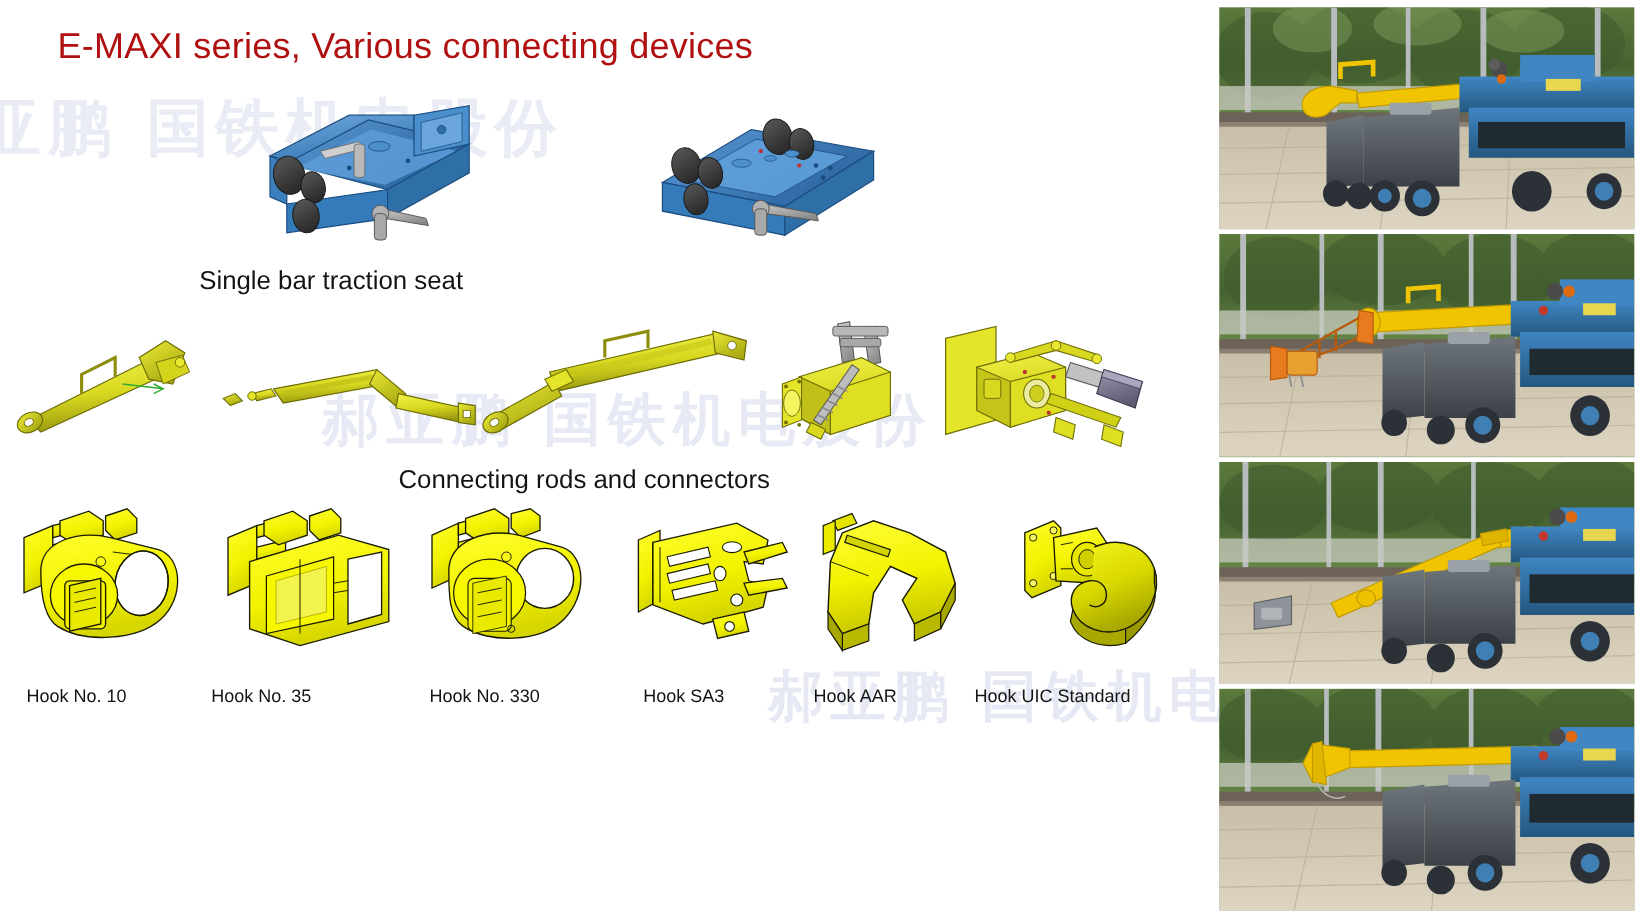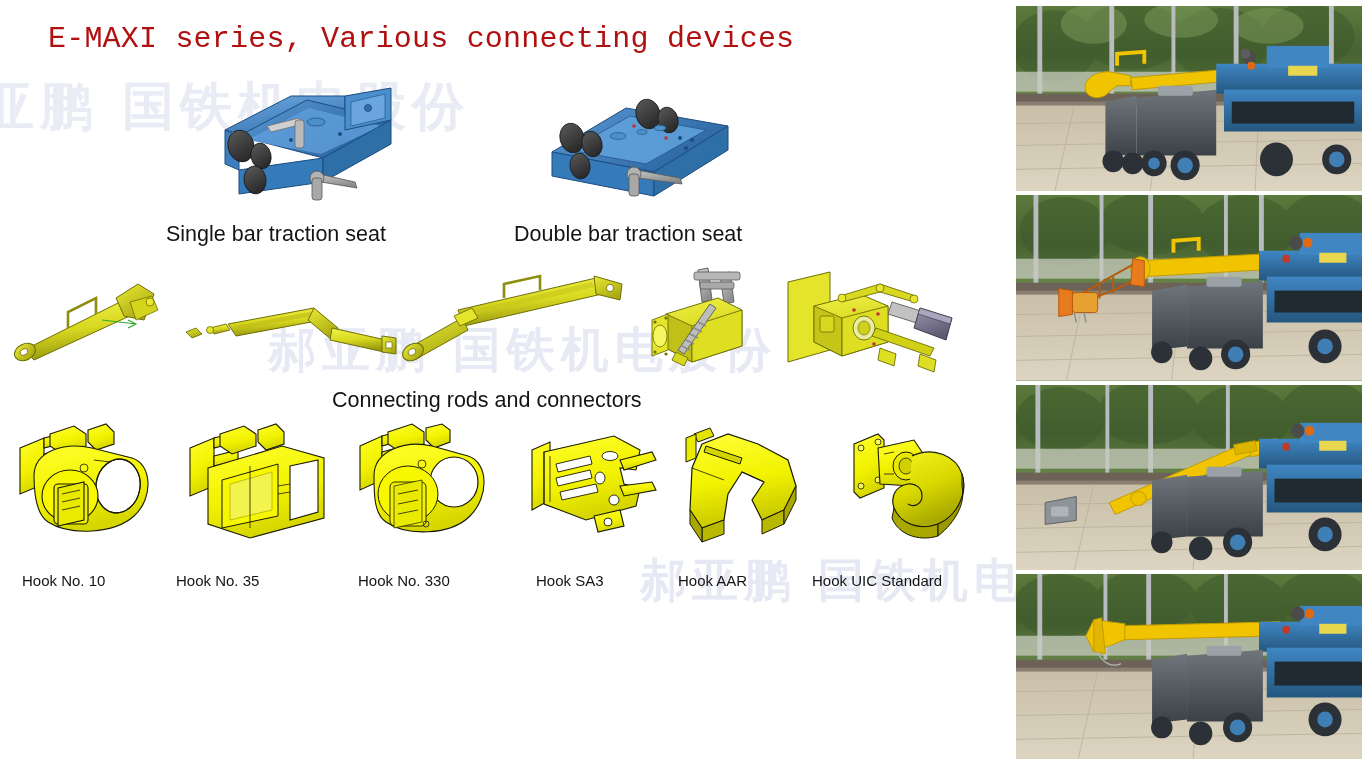--- a/index.html
+++ b/index.html
@@ -18,21 +18,21 @@
     user-select:none;pointer-events:none;z-index:1;
   }
   .wm1{left:-18px;top:72px;font-size:52px;}
   .wm2{left:268px;top:318px;font-size:48px;color:#e7eaf4;}
   .wm3{left:640px;top:550px;font-size:46px;color:#e6e9f3;}
 
   
   .title{
     position:absolute;left:48px;top:22px;z-index:6;
     font-size:30px;color:#b01010;font-weight:400;
-    font-family:Liberation Mono, monospace;
+    font-family:Liberation Sans, sans-serif;
     letter-spacing:.2px;
   }
 
   
   .cap{
     position:absolute;z-index:6;color:#141414;font-size:21.5px;
     font-family:"Liberation Sans","DejaVu Sans",sans-serif;
     white-space:nowrap;
   }
   .cap.small{font-size:15px;}
@@ -137,21 +137,20 @@
       <circle cx="162" cy="48" r="2" fill="#1b4d80"></circle>
       <circle cx="156" cy="56" r="2" fill="#1b4d80"></circle>
 
       <path d="M106,78 L150,86 L152,92 L108,86 Z" fill="url(#gry)" stroke="#555" stroke-width=".8"></path>
       <circle cx="104" cy="82" r="7" fill="#b3b3b3" stroke="#555" stroke-width=".8"></circle>
       <rect x="99" y="82" width="10" height="22" rx="3" fill="#a8a8a8" stroke="#555" stroke-width=".8"></rect>
     </svg>
   </div>
 
   <div class="cap" style="left:166px;top:222px;">Single bar traction seat</div>
-  <div class="cap" style="left:514px;top:222px;">Double bar traction seat</div>
 
   <div class="art" style="left:12px;top:280px;">
     <svg width="180" height="80" viewBox="0 0 180 80">
       <defs>
         <linearGradient id="yl1" x1="0" y1="0" x2="0.2" y2="1">
           <stop offset="0" stop-color="#f2f24a"></stop>
             <stop offset=".55" stop-color="#d8d820"></stop>
             <stop offset="1" stop-color="#9a9a10"></stop>
         </linearGradient>
         <linearGradient id="yl2" x1="0" y1="0" x2="0.6" y2="1">

